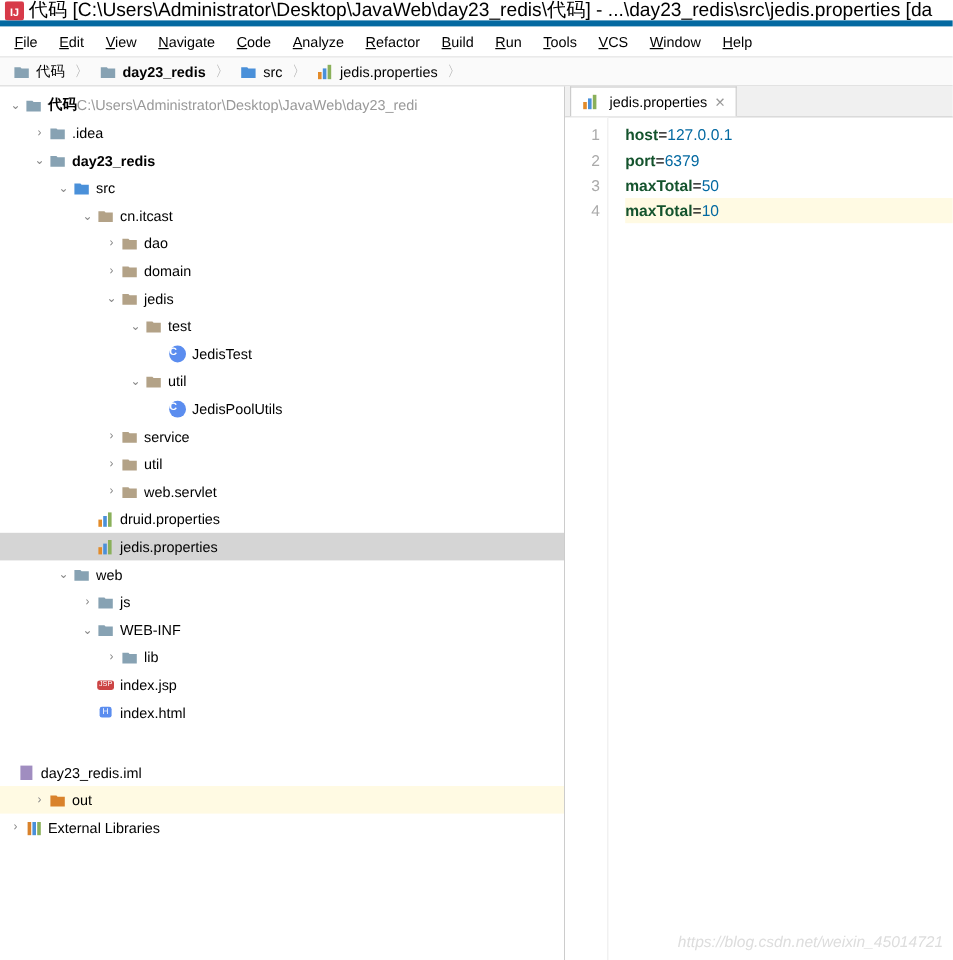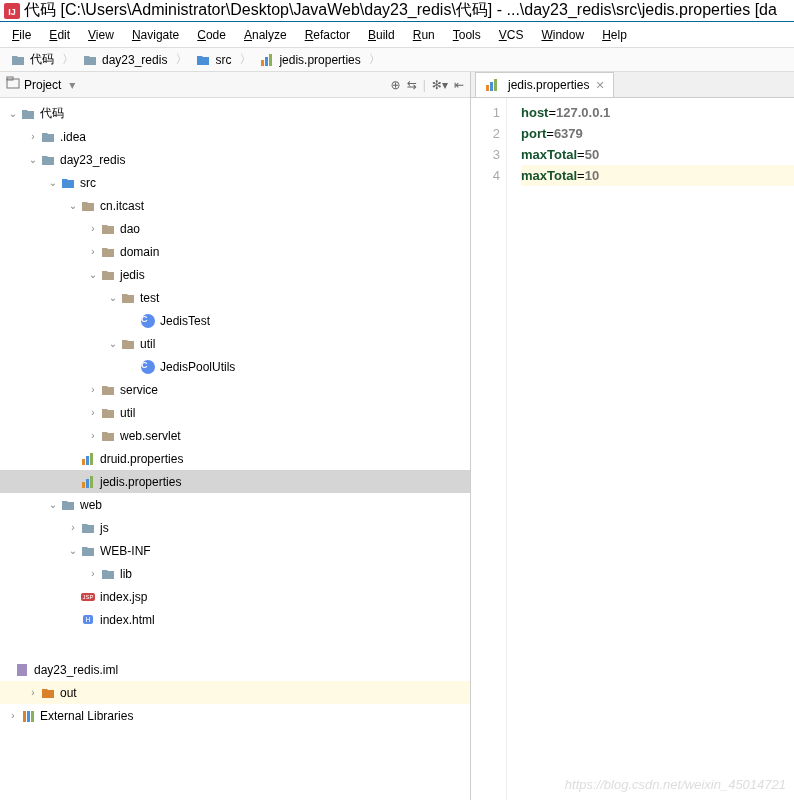--- a/index.html
+++ b/index.html
@@ -1,17 +1,17 @@
 <!DOCTYPE html>
 <html><head>
 <meta charset="utf-8">
 <style>
 * { margin: 0; padding: 0; box-sizing: border-box; font-family: "Segoe UI", Arial, sans-serif; }
 body { width: 794px; height: 800px; background: #fff; font-size: 12px; color: #000; overflow: hidden; position: relative; }
-.title-bar { height: 22px; display: flex; align-items: center; padding: 0 4px; gap: 4px; border-bottom: 1px solid #0369a1; }
+.title-bar { height: 22px; display: flex; align-items: center; padding: 0 4px; gap: 4px; border-bottom: 5px solid #0369a1; }
 .title-text { font-size: 16px; white-space: nowrap; }
 .menu-bar { height: 26px; display: flex; align-items: center; padding: 0 4px; gap: 2px; border-bottom: 1px solid #ddd; }
 .menu-item { padding: 2px 8px; cursor: pointer; }
 .mnem { text-decoration: underline; }
 .breadcrumb { height: 24px; display: flex; align-items: center; padding: 0 4px; border-bottom: 1px solid #ddd; background: #fafafa; }
 .bc-item { display: flex; align-items: center; padding: 0 6px; height: 20px; cursor: pointer; }
 .bc-sep { color: #aaa; margin: 0 2px; }
 .main { display: flex; height: calc(100% - 72px); }
 .sidebar { width: 471px; border-right: 1px solid #ccc; display: flex; flex-direction: column; }
 .sb-header { height: 26px; display: flex; align-items: center; padding: 0 6px; border-bottom: 1px solid #ddd; background: #f7f7f7; gap: 6px; }
@@ -19,33 +19,33 @@
 .sb-tools { display: flex; align-items: center; gap: 6px; color: #666; }
 .tree { flex: 1; overflow: auto; padding: 4px 0; }
 .tree-row { height: 23px; display: flex; align-items: center; cursor: pointer; white-space: nowrap; }
 .tree-row.sel { background: #d5d5d5; }
 .tree-row.hl { background: #fffae3; }
 .arrow { width: 14px; display: inline-flex; justify-content: center; color: #888; font-size: 10px; }
 .ic { width: 16px; height: 16px; display: inline-flex; align-items: center; justify-content: center; font-size: 12px; margin-right: 4px; }
 .class-c { background: #5b8def; color: #fff; border-radius: 50%; width: 14px; height: 14px; font-size: 9px; font-weight: bold; }
 .file-prop { color: #8ab05a; }
 .gray { color: #999; }
-.bold { font-weight: normal; }
+.bold { font-weight: bold; }
 .editor { flex: 1; display: flex; flex-direction: column; }
 .tabs { height: 26px; display: flex; align-items: flex-end; background: #f0f0f0; border-bottom: 1px solid #ccc; padding-left: 4px; }
 .tab { display: flex; align-items: center; padding: 4px 8px; background: #fff; border: 1px solid #ccc; border-bottom: none; gap: 4px; cursor: pointer; }
 .tab-close { color: #999; cursor: pointer; font-size: 11px; margin-left: 2px; }
 .code-area { flex: 1; display: flex; background: #fff; font-family: "Consolas", monospace; font-size: 13px; }
 .gutter { width: 36px; background: #fff; border-right: 1px solid #eee; text-align: right; padding: 4px 6px 0 0; color: #aaa; }
 .gutter div { height: 21px; line-height: 21px; }
 .code { flex: 1; padding: 4px 0 0 14px; }
 .code-line { height: 21px; line-height: 21px; }
 .code-line.caret { background: #fffae3; }
 .k { color: #14532d; font-weight: bold; }
-.v { color: #737373; font-weight: bold; }
+.v { color: #0369a1; font-weight: normal; }
 .eq { color: #000; }
 .watermark { position: absolute; bottom: 8px; right: 8px; color: #ddd; font-size: 13px; font-style: italic; }
 .app-ic { width: 16px; height: 16px; display: inline-block; }
 .proj-ic svg { width: 14px; height: 14px; }
 </style>
 </head>
 <body>
 
 <div class="title-bar">
   <span class="app-ic">
@@ -109,48 +109,30 @@
           <rect x="9" y="1" width="3" height="12" fill="#8ab05a"></rect>
         </svg>
       </span>
       <span>jedis.properties</span>
     </span>
     <span class="bc-sep">〉</span>
   </div>
 
 <div class="main">
   <div class="sidebar">
-    <div class="sb-header">
-      <span class="sb-title">
-        <span class="proj-ic">
-          <svg viewBox="0 0 14 14">
-              <rect x="1" y="3" width="12" height="9" fill="none" stroke="#777" stroke-width="1"></rect>
-              <rect x="1" y="1" width="6" height="3" fill="none" stroke="#777" stroke-width="1"></rect>
-            </svg>
-        </span>
-        <span>Project</span>
-        <span style="color:#888;margin-left:4px">▾</span>
-      </span>
-      <div class="sb-tools">
-        <span>⊕</span>
-        <span>⇆</span>
-        <span style="color:#ccc">|</span>
-        <span>✻▾</span>
-        <span>⇤</span>
-      </div>
-    </div>
     <div class="tree" id="tree">
         <div class="tree-row" style="padding-left: 6px;">
           <span class="arrow">⌄</span>
           <span class="ic">
             <svg width="14" height="14" viewBox="0 0 14 14">
               <path d="M1 3h5l1 1h6v8H1z" fill="#87a2b3"></path>
             </svg>
           </span>
           <span class="bold">代码</span>
+          <span class="gray">  C:\Users\Administrator\Desktop\JavaWeb\day23_redi</span>
         </div>
         <div class="tree-row" style="padding-left: 26px;">
           <span class="arrow">›</span>
           <span class="ic">
             <svg width="14" height="14" viewBox="0 0 14 14">
               <path d="M1 3h5l1 1h6v8H1z" fill="#87a2b3"></path>
             </svg>
           </span>
           <span>.idea</span>
         </div>

